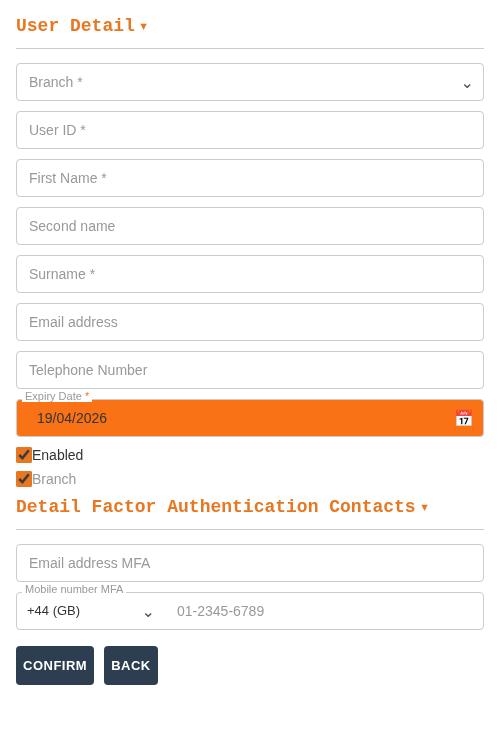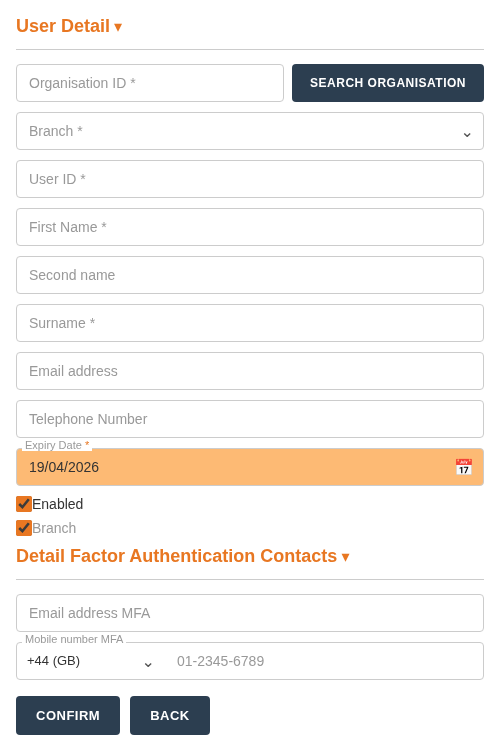--- a/index.html
+++ b/index.html
@@ -11,20 +11,21 @@
       min-height: 750px;
       padding: 16px;
       color: #333;
     }
 
     .section-header {
       display: flex;
       align-items: center;
       gap: 4px;
       margin-bottom: 12px;
+      font-family: Liberation Mono, monospace;
     }
 
     .section-title {
       color: #e87722;
       font-size: 18px;
       font-weight: bold;
     }
 
     .section-title-icon {
       color: #e87722;
@@ -109,26 +110,26 @@
       font-size: 11px;
       color: #999;
     }
 
     .expiry-label .req {
       color: #e87722;
     }
 
     .expiry-wrapper input {
       width: 100%;
-      padding: 10px 40px 10px 12px;
-      border: 1px solid #ccc;
-      border-radius: 4px;
-      font-size: 14px;
-      color: #333;
-      background: #fdba74;
+      padding: 10px 40px 10px 20px;
+      border: 1px solid #ccc;
+      border-radius: 4px;
+      font-size: 14px;
+      color: #333;
+      background: #f97316;
       outline: none;
     }
 
     .calendar-icon {
       position: absolute;
       right: 10px;
       top: 50%;
       transform: translateY(-50%);
       color: #555;
       font-size: 16px;
@@ -190,21 +191,21 @@
     }
 
     
     .button-row {
       display: flex;
       gap: 10px;
       margin-top: 16px;
     }
 
     .btn {
-      padding: 12px 20px;
+      padding: 12px 7px;
       border: none;
       border-radius: 4px;
       font-size: 13px;
       font-weight: bold;
       cursor: pointer;
       letter-spacing: 0.5px;
     }
 
     .btn-dark {
       background: #2c3e50;
@@ -227,24 +228,20 @@
 </head>
 <body>
 
 <div data-name="user-detail-section">
   <div class="section-header" data-name="user-detail-header">
     <span class="section-title" data-name="user-detail-title">User Detail</span>
     <span class="section-title-icon" data-name="user-detail-chevron-icon">▾</span>
   </div>
   <hr class="section-divider" data-name="user-detail-divider">
 
-  <div class="org-row form-row" data-name="org-id-row">
-    <input class="input-field" type="text" data-name="organisation-id-input" placeholder="Organisation ID *" style="">
-    <button class="search-btn" data-name="search-organisation-button">SEARCH ORGANISATION</button>
-  </div>
 
   <div class="form-row select-wrapper" data-name="branch-row">
     <select data-name="branch-select">
       <option value="" disabled="" selected="">Branch *</option>
       <option>Branch 1</option>
       <option>Branch 2</option>
     </select>
     <span class="select-arrow" data-name="branch-chevron-icon">⌄</span>
   </div>
 

